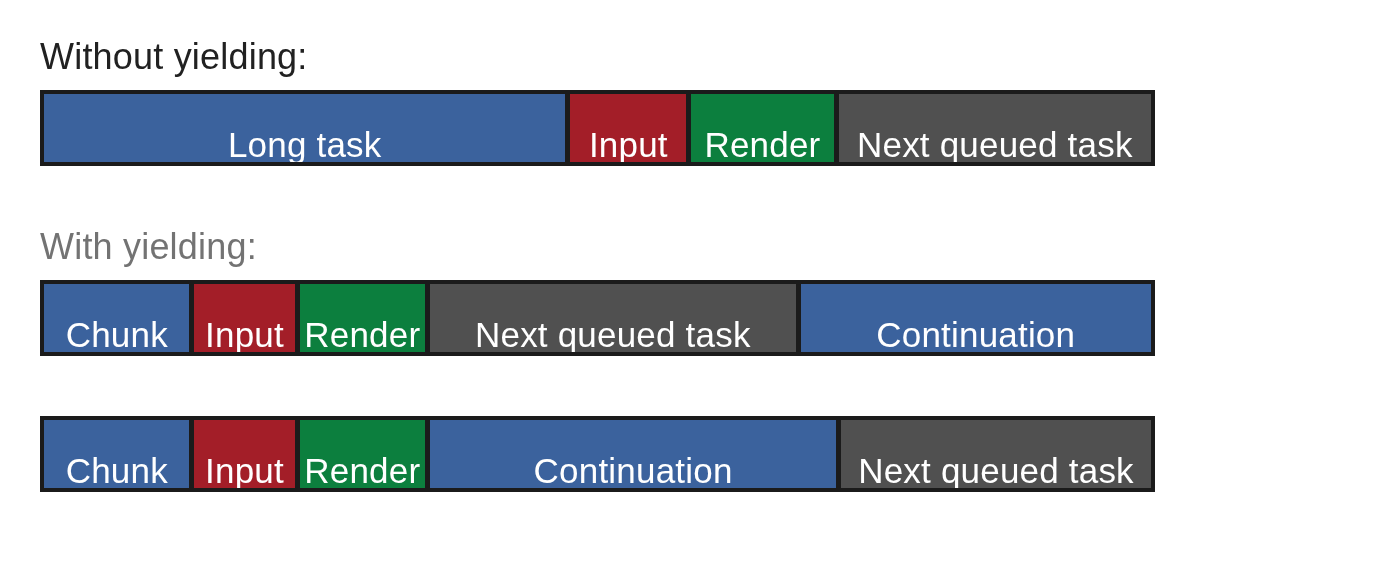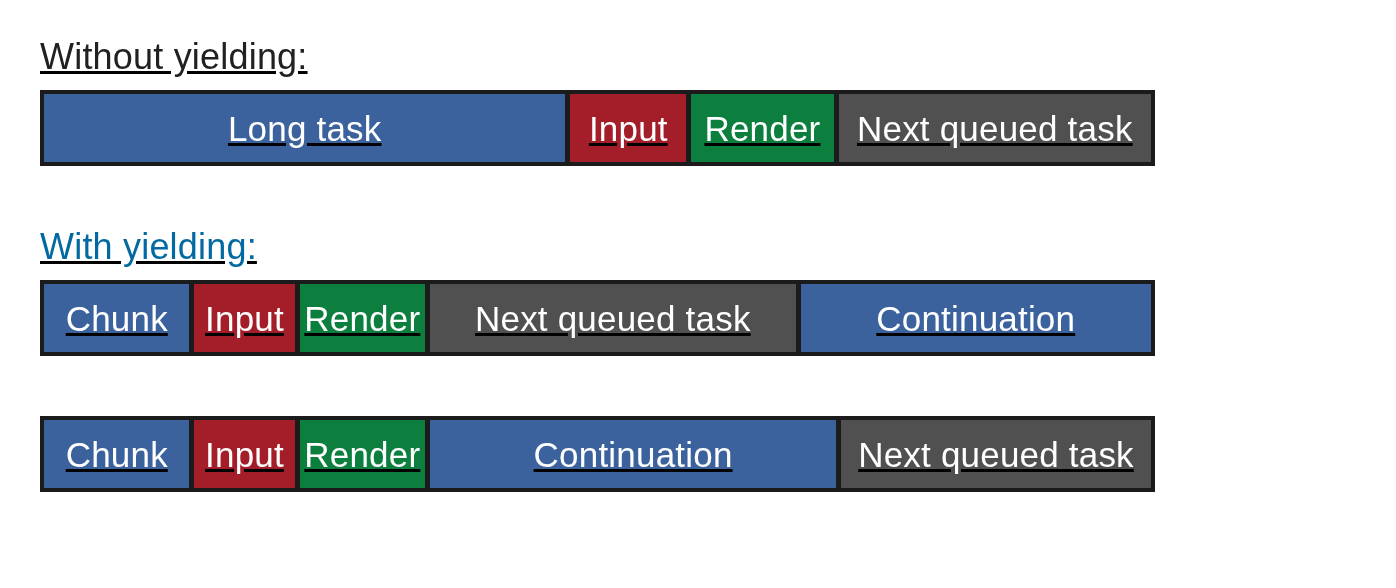--- a/index.html
+++ b/index.html
@@ -12,21 +12,20 @@
     height: 588px;
     box-sizing: border-box;
     font-family: "Liberation Sans", sans-serif;
     overflow: hidden;
   }
   .canvas {
     box-sizing: border-box;
     width: 1196px;
     height: 588px;
     padding: 36px 41px 12px 40px;
-    text-decoration: underline;
   }
   .section { margin: 0; }
   .section + .section { margin-top: 60px; }
   .section-title {
     margin: 0 0 12px 0;
     font-size: 36px;
     font-weight: 400;
     line-height: 42px;
     letter-spacing: 0.2px;
     color: #212121;
@@ -34,21 +33,21 @@
   .bar {
     display: flex;
     gap: 5px;
     padding: 4px;
     height: 76px;
     box-sizing: border-box;
     background: #1b1b1b; 
   }
   .segment {
     display: flex;
-    align-items: center;
+    align-items: flex-end;
     justify-content: center;
     min-width: 0;
     overflow: hidden;
   }
   .segment-label {
     color: #ffffff; 
     font-size: 35px;
     line-height: 1;
     white-space: nowrap;
     letter-spacing: 0.2px;
@@ -71,21 +70,21 @@
         <div class="segment" style="flex: 171 1 0px; background: rgb(12, 127, 62);">
           <span class="segment-label" style="color: rgb(255, 255, 255);">Render</span>
         </div>
         <div class="segment" style="flex: 375 1 0px; background: rgb(80, 80, 80);">
           <span class="segment-label" style="color: rgb(255, 255, 255);">Next queued task</span>
         </div>
       </div>
   </div>
 
   <div class="section">
-    <h2 class="section-title" style="color: #0369a1;">With yielding:</h2>
+    <h2 class="section-title" style="color: #737373;">With yielding:</h2>
     <div class="bar" style="background: rgb(27, 27, 27);">
         <div class="segment" style="flex: 176 1 0px; background: rgb(59, 98, 157);">
           <span class="segment-label" style="color: rgb(255, 255, 255);">Chunk</span>
         </div>
         <div class="segment" style="flex: 121 1 0px; background: rgb(163, 30, 40);">
           <span class="segment-label" style="color: rgb(255, 255, 255);">Input</span>
         </div>
         <div class="segment" style="flex: 152 1 0px; background: rgb(12, 127, 62);">
           <span class="segment-label" style="color: rgb(255, 255, 255);">Render</span>
         </div>

